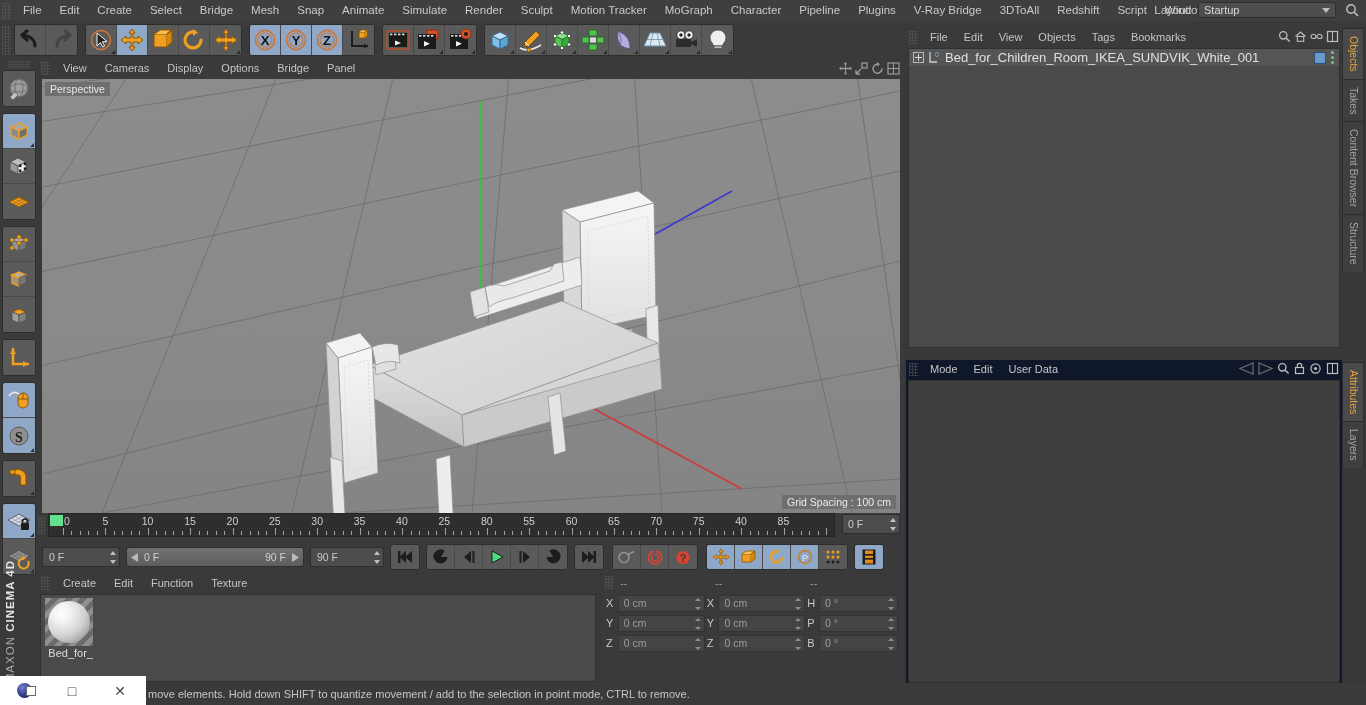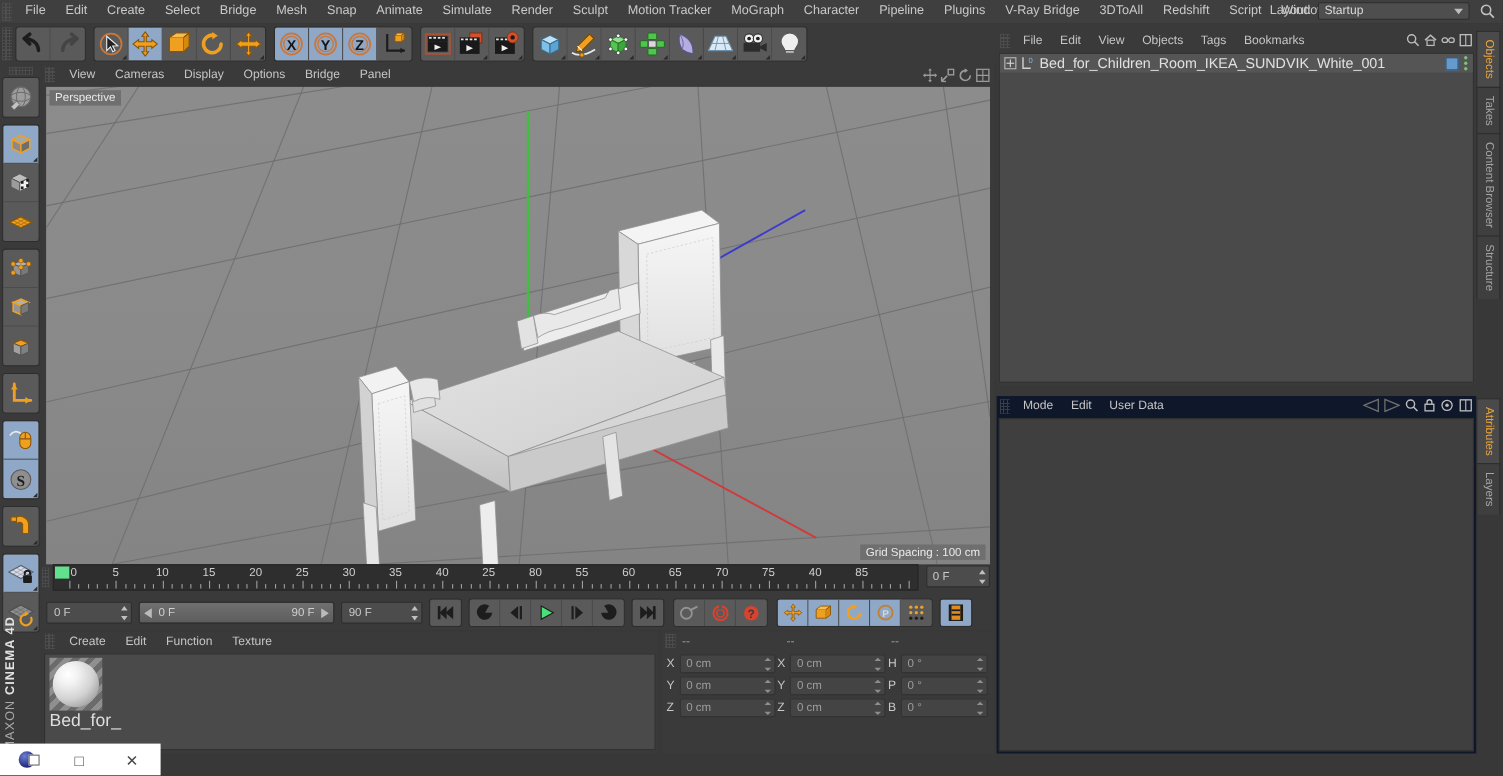--- a/index.html
+++ b/index.html
@@ -112,21 +112,21 @@
   .mat-menu { height:18px; display:flex; align-items:center; padding-left:3px; }
   .mat-menu .mm{ padding:0 9px; font-size:11px; color:#c5c5c5; line-height:18px;}
   .mat-body { position:absolute; left:2px; top:20px; width:556px; height:88px; background:#4a4a4a;
               border:1px solid #303030; }
   .mat-item { position:absolute; left:4px; top:3px; width:48px; }
   .mat-thumb { width:48px; height:48px;
       background:repeating-linear-gradient(135deg,#8f8f8f 0 5px,#6b6b6b 5px 10px);
       display:flex; align-items:center; justify-content:center; }
   .mat-sphere { width:42px; height:42px; border-radius:50%;
       background:radial-gradient(circle at 33% 29%,#ffffff 0%,#f2f2f2 22%,#d2d2d2 55%,#9a9a9a 85%,#7d7d7d 100%); }
-  .mat-name { font-size:16px; color:#dedede; margin-top:1px; text-align:center; white-space:nowrap; }
+  .mat-name { font-size:11px; color:#dedede; margin-top:1px; text-align:right; white-space:nowrap; }
 
   
   .coord-panel { position:absolute; left:602px; top:574px; width:302px; height:111px; background:#3a3a3a; }
   .coord-head { height:17px; display:flex; align-items:center; padding-left:3px; gap:0; }
   .coord-head .ch { font-size:11px; color:#9b9b9b; text-align:left; }
   .coord-rows { position:absolute; left:4px; top:19px; width:294px; }
   .crow { display:flex; align-items:center; height:20px; margin-bottom:0px; }
   .clab { width:12px; font-size:11px; color:#c8c8c8; text-align:left; }
   .cfield { height:17px; background:#444444; border:1px solid #333; border-radius:2px;
             display:flex; align-items:center; padding-left:5px; font-size:10.5px; color:#9d9d9d;
@@ -1225,20 +1225,23 @@
     <div class="vtab active">Objects</div>
     <div class="vtab">Takes</div>
     <div class="vtab">Content Browser</div>
     <div class="vtab">Structure</div>
   </div>
   <div class="vtabs" style="top:362px;">
     <div class="vtab active">Attributes</div>
     <div class="vtab">Layers</div>
   </div>
 
+  <div class="statusbar">
+    <span>move elements. Hold down SHIFT to quantize movement / add to the selection in point mode, CTRL to remove.</span>
+  </div>
 
   <div class="minwin">
     <div class="ic">
       <div class="mw-logo"></div>
     </div>
     <div class="ic">
         <span class="mw-glyph">□</span>
       </div>
     <div class="ic">
         <span class="mw-glyph">✕</span>

